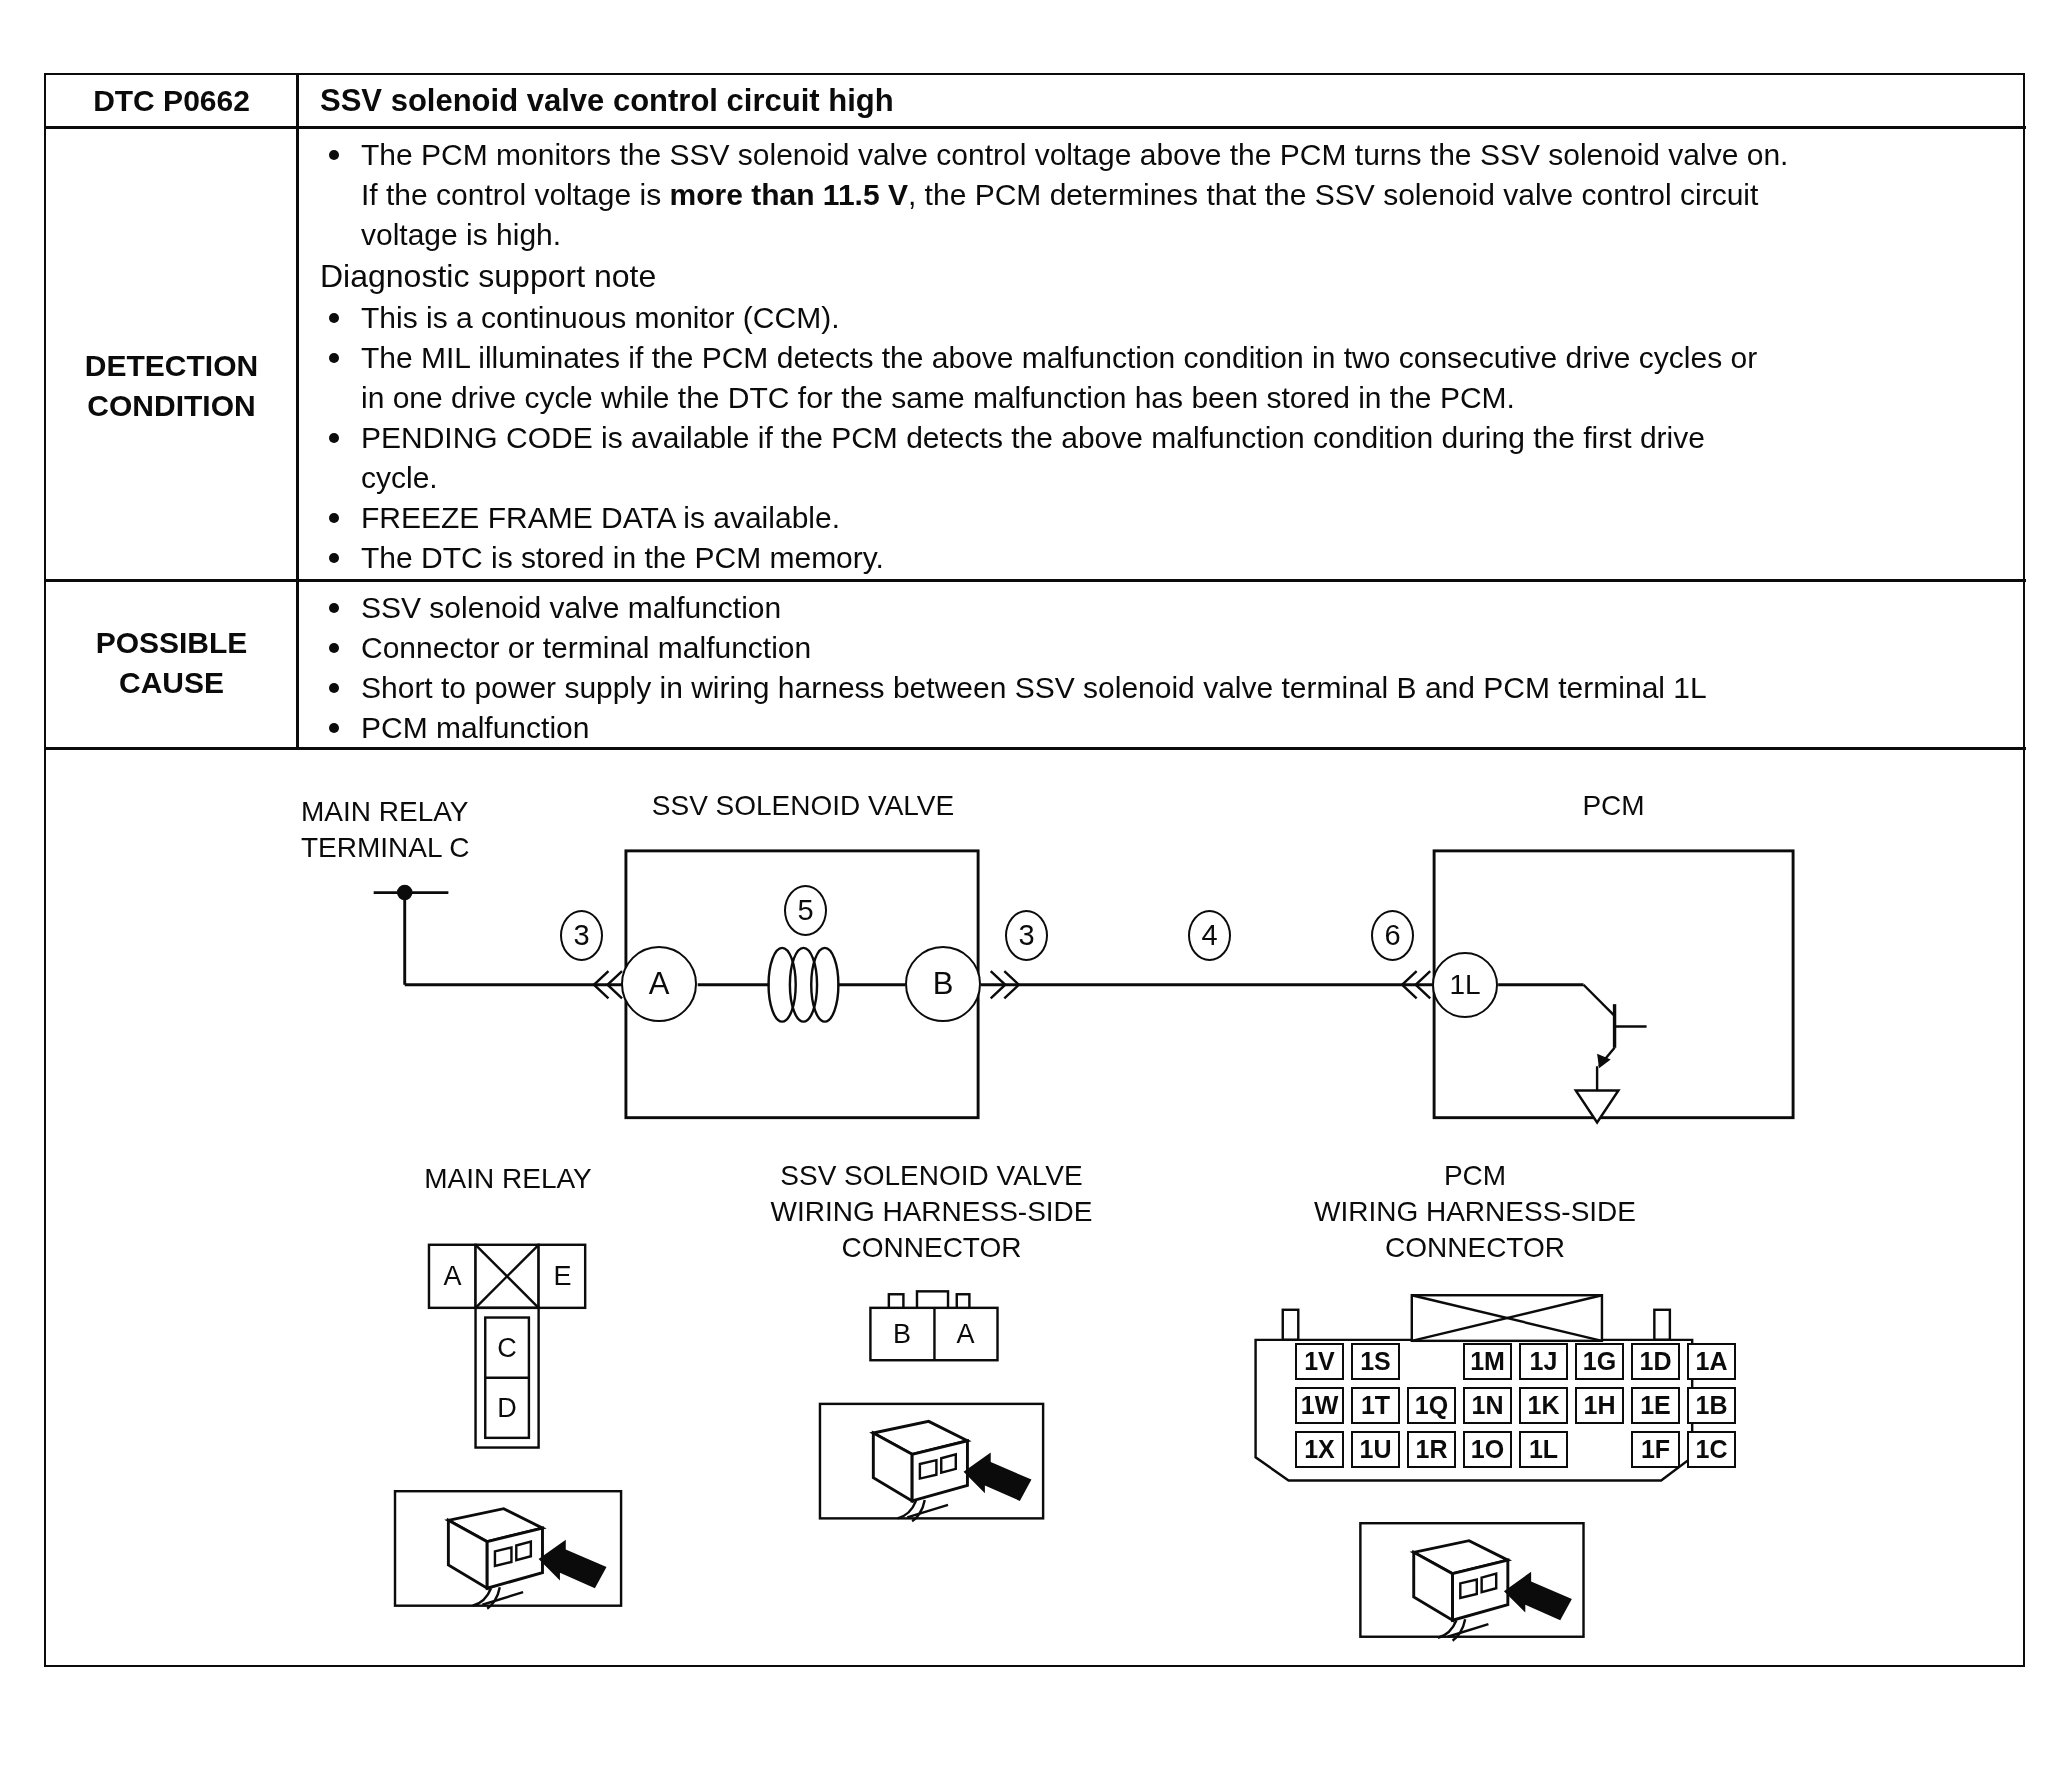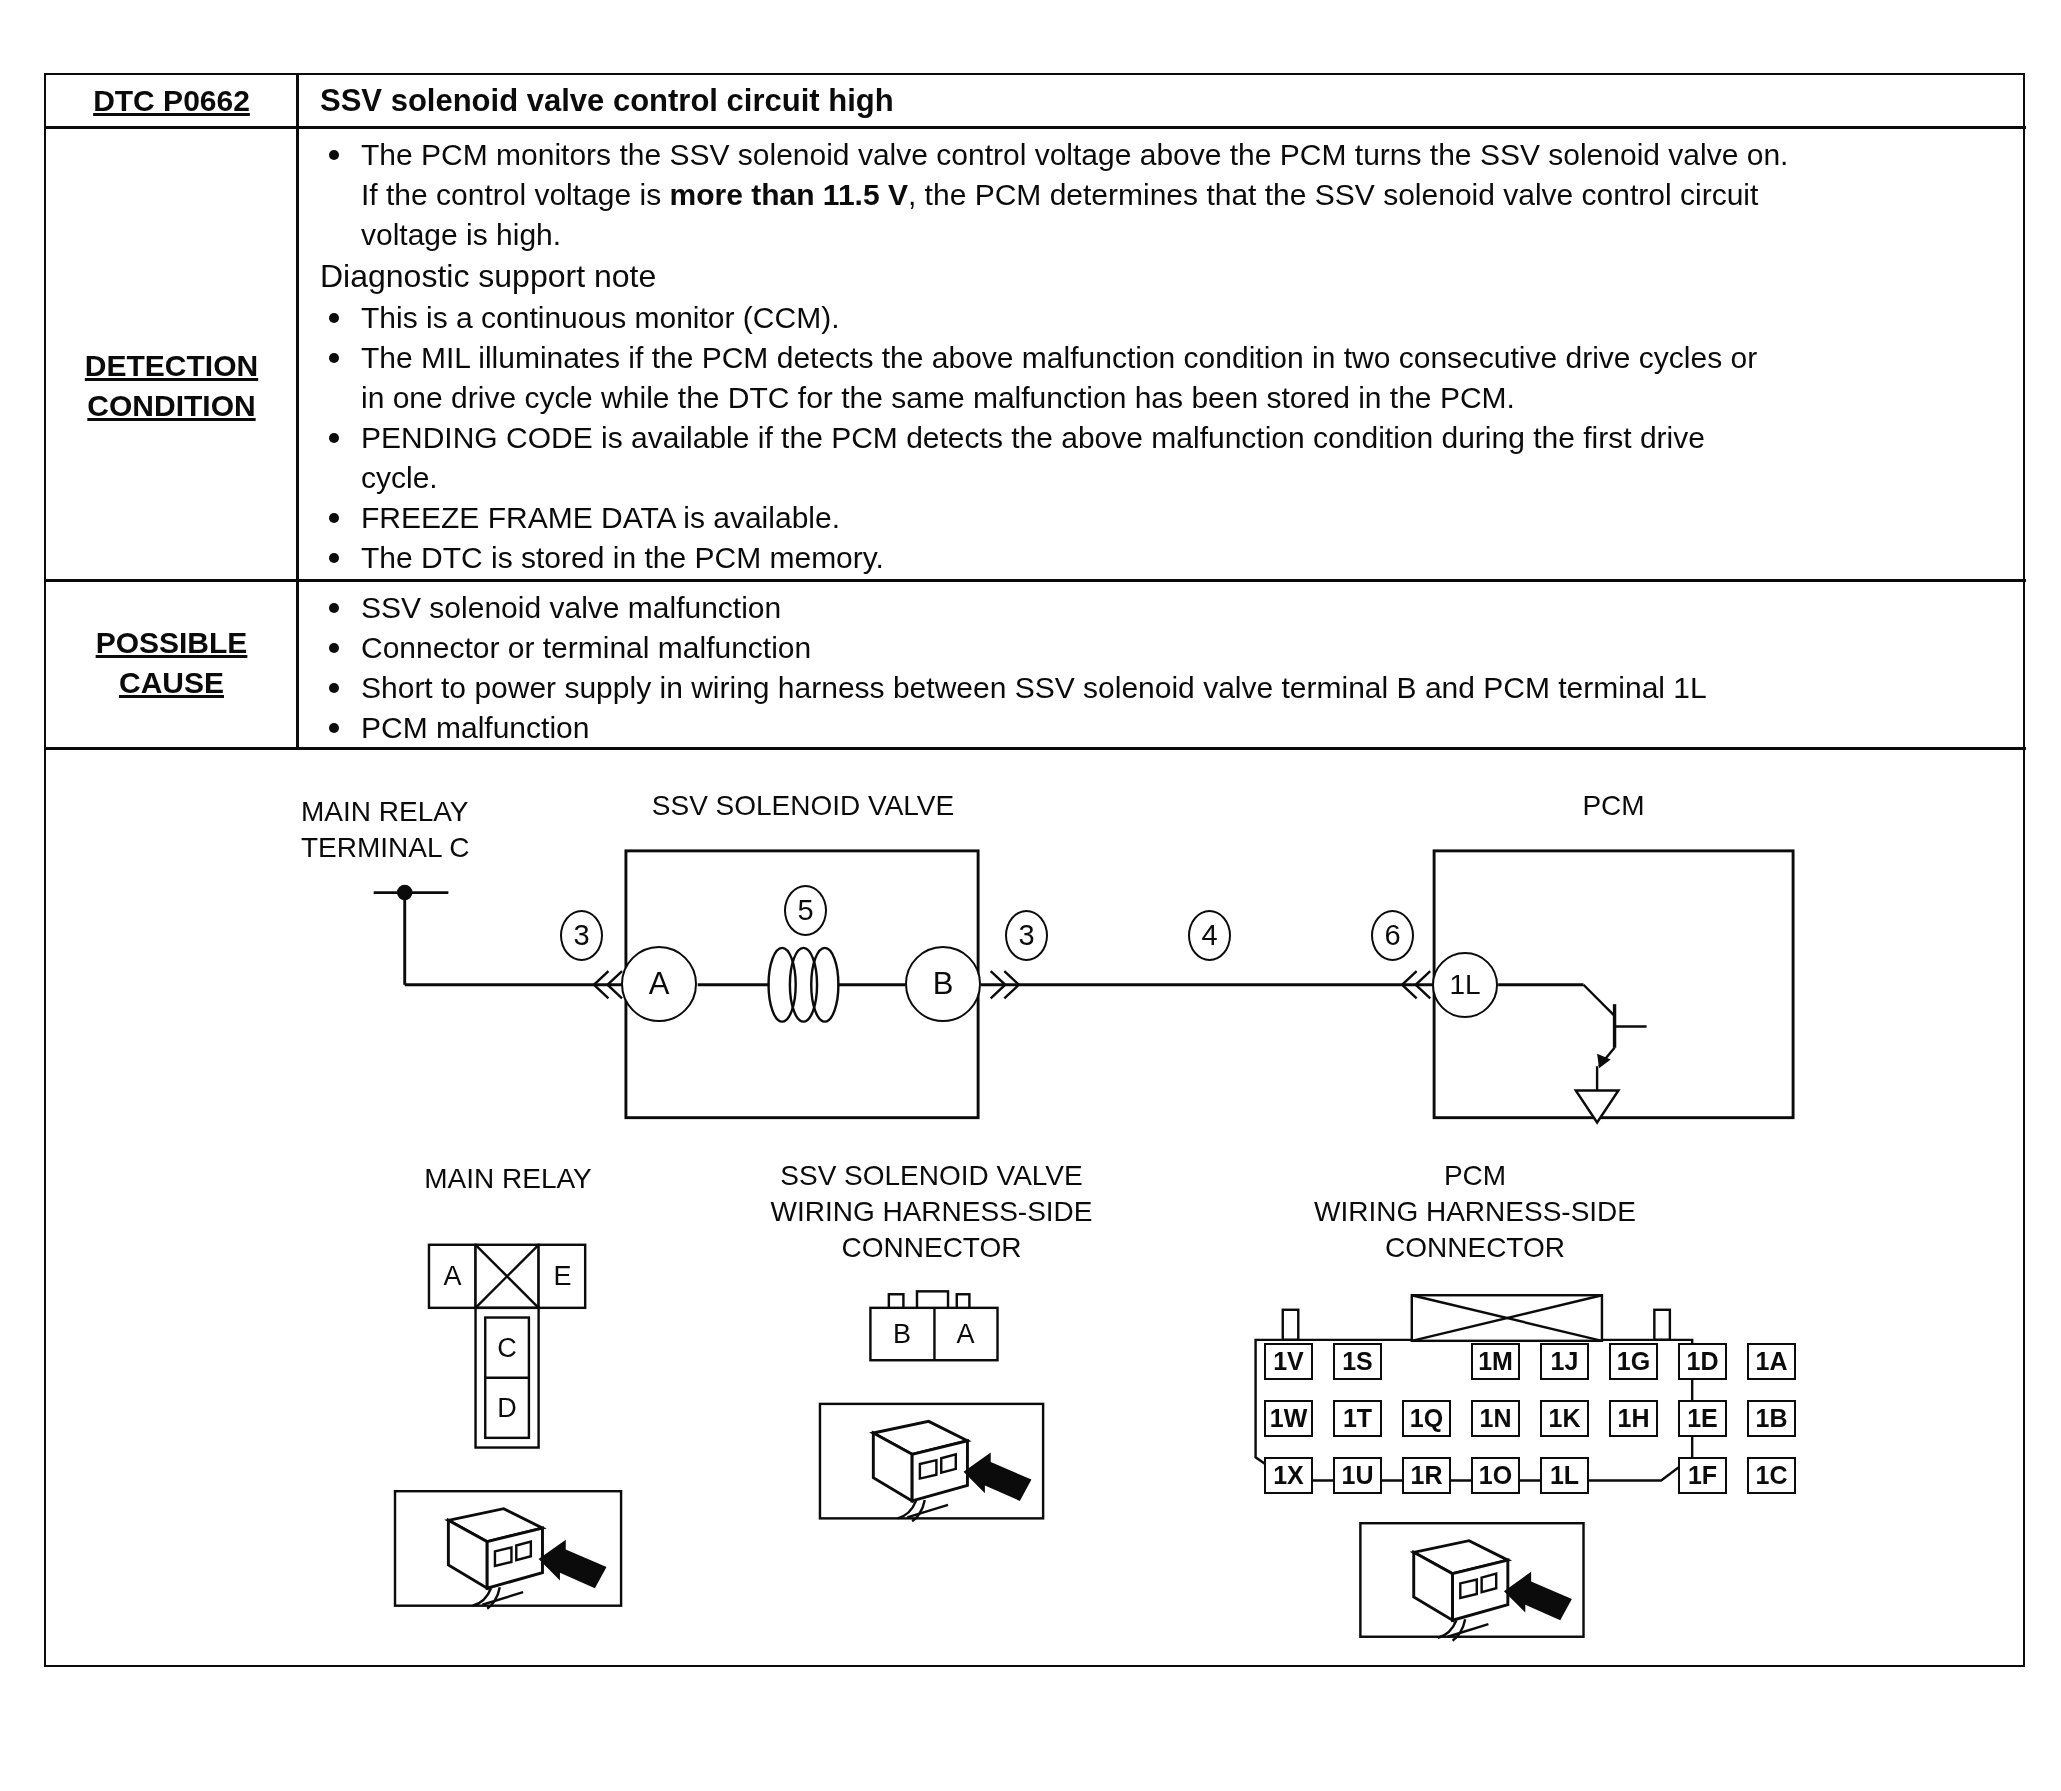--- a/index.html
+++ b/index.html
@@ -2,21 +2,21 @@
 <html><head>
 <meta charset="utf-8">
 <style>
   html,body{margin:0;padding:0;background:#fff;}
   .page{position:relative;width:2061px;height:1791px;background:#fff;overflow:hidden;
         font-family:"Liberation Sans", sans-serif;color:#0b0b0b;}
   .line{position:absolute;background:#0b0b0b;}
   .border-box{position:absolute;border:2.9px solid #0b0b0b;}
   .cell{position:absolute;}
   .bold{font-weight:bold;}
-  .center{display:flex;align-items:center;justify-content:center;text-align:center;text-decoration:underline;}
+  .center{display:flex;align-items:center;justify-content:center;text-align:center;}
   .hdr-dtc{left:47px;top:76px;width:249px;height:50px;font-size:30px;font-weight:bold;}
   .hdr-title{left:320px;top:76px;width:1698px;height:50px;display:flex;align-items:center;
              font-size:31px;font-weight:bold;}
   .rowlabel{font-size:30px;font-weight:bold;line-height:40px;flex-direction:column;}
   .det-label{left:47px;top:129px;width:249px;height:447px;margin-top:33px;}
   .cause-label{left:47px;top:582px;width:249px;height:162px;}
   .body-cell{font-size:30px;line-height:40px;}
   .det-body{left:320px;top:135px;width:1700px;}
   .cause-body{left:320px;top:588px;width:1700px;}
   ul.blist{list-style:none;margin:0;padding:0;}
@@ -25,22 +25,22 @@
                       border-radius:50%;background:#0b0b0b;}
   .note-h{font-size:32px;font-weight:normal;line-height:43px;}
   .dlabel{position:absolute;font-size:28px;line-height:36px;white-space:nowrap;}
   .dlabel.ctr{text-align:center;white-space:normal;}
   .circ{position:absolute;border:2.9px solid #0b0b0b;border-radius:50%;background:#fff;
         display:flex;align-items:center;justify-content:center;font-size:30px;}
   .callout{position:absolute;width:39px;height:47px;border:2.9px solid #0b0b0b;border-radius:50%;
            background:#fff;display:flex;align-items:center;justify-content:center;font-size:29px;}
   .pinbox{position:absolute;display:flex;align-items:center;justify-content:center;
           font-size:27px;}
-  .pcm-grid{position:absolute;left:1264px;top:1343px;display:grid;
-            grid-template-columns:repeat(8,49px);grid-template-rows:repeat(3,37px);gap:20px;}
+  .pcm-grid{position:absolute;left:1295px;top:1343px;display:grid;
+            grid-template-columns:repeat(8,49px);grid-template-rows:repeat(3,37px);gap:7px;}
   .pin{border:2.9px solid #0b0b0b;background:#fff;display:flex;align-items:center;
        justify-content:center;font-size:25px;font-weight:600;}
   .pin.blank{border:none;background:transparent;}
   .figid{position:absolute;left:27px;top:1793px;font-size:18px;font-weight:400;letter-spacing:1px;}
   svg.art{position:absolute;left:0;top:0;}
   .lbl-lines div{white-space:nowrap;}
 </style>
 </head>
 <body>
 

